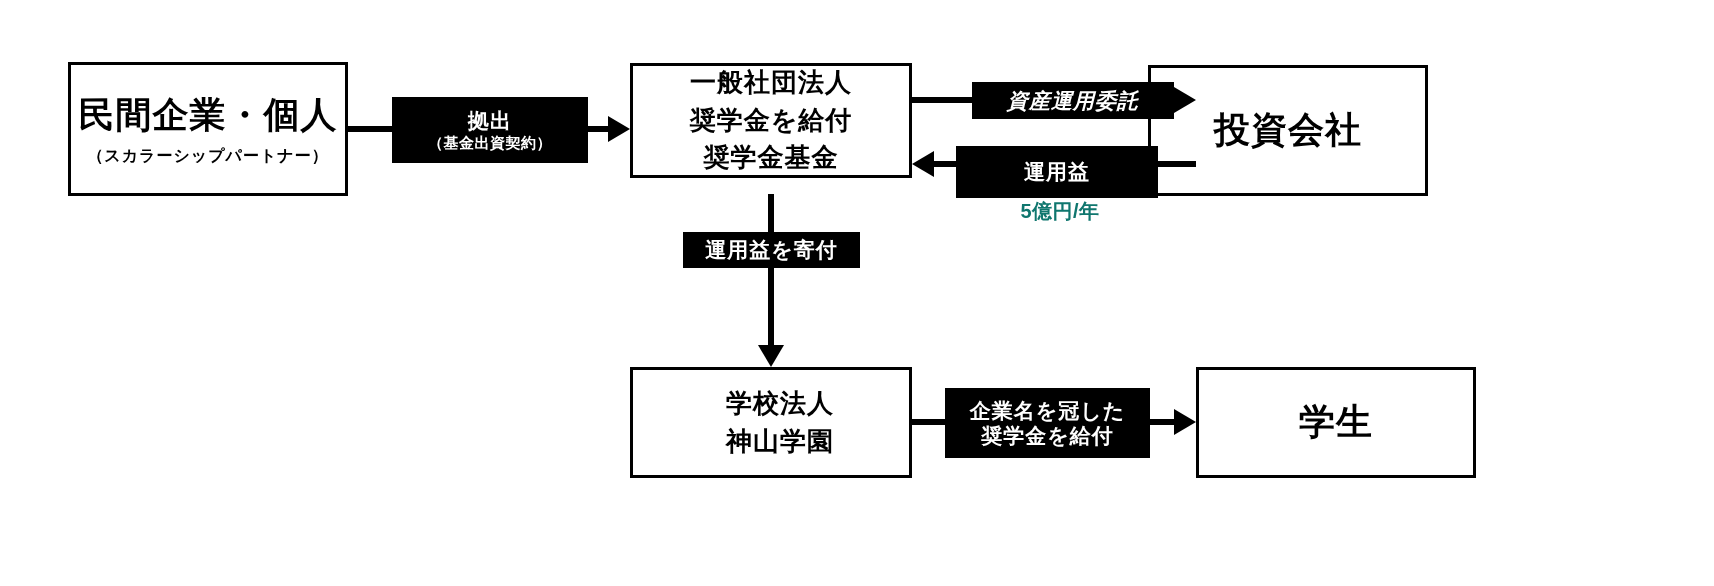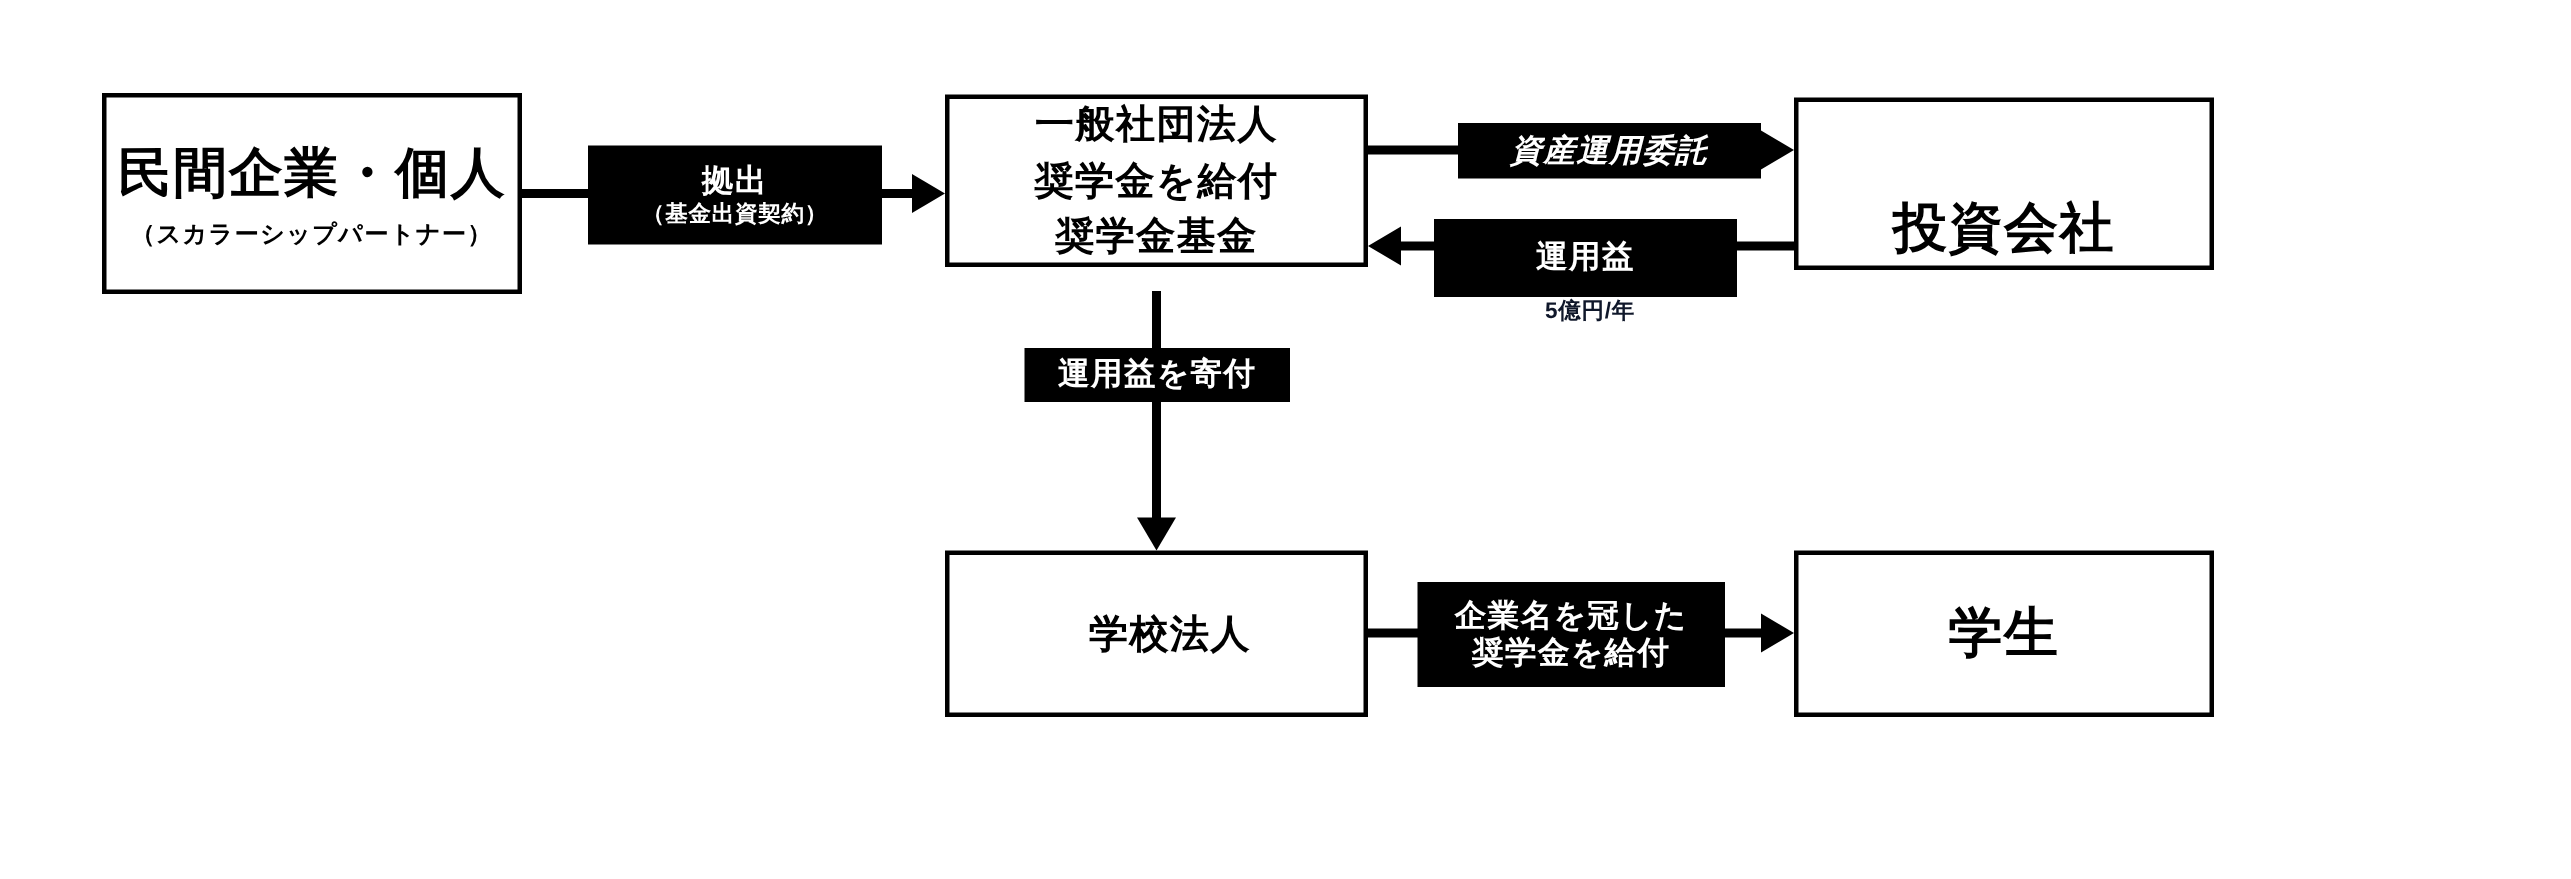--- a/index.html
+++ b/index.html
@@ -93,22 +93,22 @@
     line-height: 1.2;
     letter-spacing: 1px;
   }
   .edge-label .small {
     font-size: 15px;
     line-height: 1.3;
     letter-spacing: 0.5px;
   }
   .free-text {
     position: absolute;
-    color: #0f172a;
-    font-size: 15px;
+    color: #0f766e;
+    font-size: 20px;
     font-weight: bold;
     text-align: center;
     letter-spacing: 0.5px;
   }
 </style>
 </head>
 <body>
 
 <div class="canvas">
 
@@ -116,26 +116,27 @@
     <div class="node-title">民間企業・個人</div>
     <div class="node-subtitle">（スカラーシップパートナー）</div>
   </div>
 
   <div class="node" style="left:630px; top:63px; width:282px; height:115px;">
     <div class="node-line">一般社団法人</div>
     <div class="node-line">奨学金を給付</div>
     <div class="node-line">奨学金基金</div>
   </div>
 
-  <div class="node" style="left:1196px; top:65px; width:280px; height:115px;justify-content:flex-end;">
+  <div class="node" style="left:1148px; top:65px; width:280px; height:131px;">
     <div class="node-title">投資会社</div>
   </div>
 
   <div class="node" style="left:630px; top:367px; width:282px; height:111px;padding-left:18px;">
     <div class="node-line">学校法人</div>
+    <div class="node-line">神山学園</div>
   </div>
 
   <div class="node" style="left:1196px; top:367px; width:280px; height:111px;">
     <div class="node-title">学生</div>
   </div>
 
   <div class="edge-line-h" style="left:348px; top:126px; width:262px;"></div>
   <div class="arrowhead-right" style="left:608px; top:116px;"></div>
   <div class="edge-label" style="left:392px; top:97px; width:196px; height:66px;">
     <div class="big">拠出</div>

